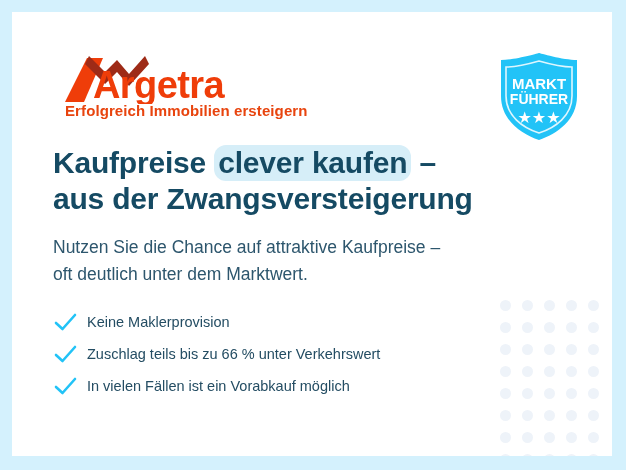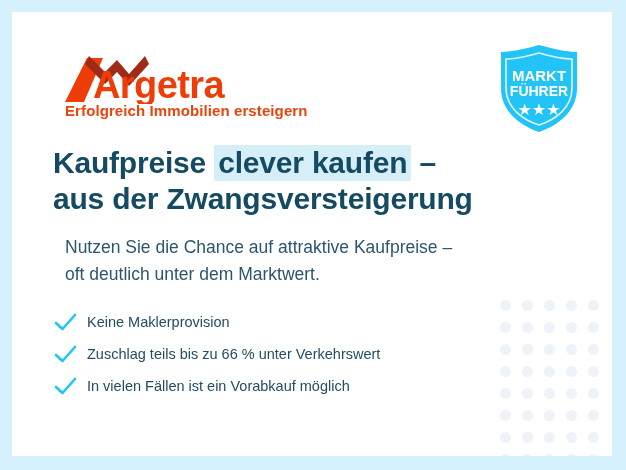--- a/index.html
+++ b/index.html
@@ -70,21 +70,21 @@
     font-weight: bold;
     color: #e8440e;
     letter-spacing: 0.1px;
     white-space: nowrap;
   }
 
   
   #badge {
     position: absolute;
     left: 479px;
-    top: 28px;
+    top: 36px;
     width: 96px;
     height: 96px;
   }
 
   
   #headline {
     position: absolute;
     left: 41px;
     top: 133px;
     width: 500px;
@@ -94,37 +94,36 @@
     line-height: 36px;
     letter-spacing: -0.2px;
   }
   #headline .hl-line {
     display: block;
     white-space: nowrap;
   }
   #headline .hl-mark {
     background: #d6eef8;
     padding: 1px 4px 2px 4px;
-    border-radius: 2px;
+    border-radius: 12px;
   }
 
   
   #subheading {
     position: absolute;
     left: 41px;
     top: 222px;
     width: 500px;
     font-size: 17.5px;
     color: #2d566d;
     line-height: 27px;
   }
   #subheading .sub-line {
     display: block;
     white-space: nowrap;
-    margin-left: 12px;
   }
 
   
   #bullets {
     position: absolute;
     left: 41px;
     top: 294px;
     width: 480px;
   }
   .bullet-row {

